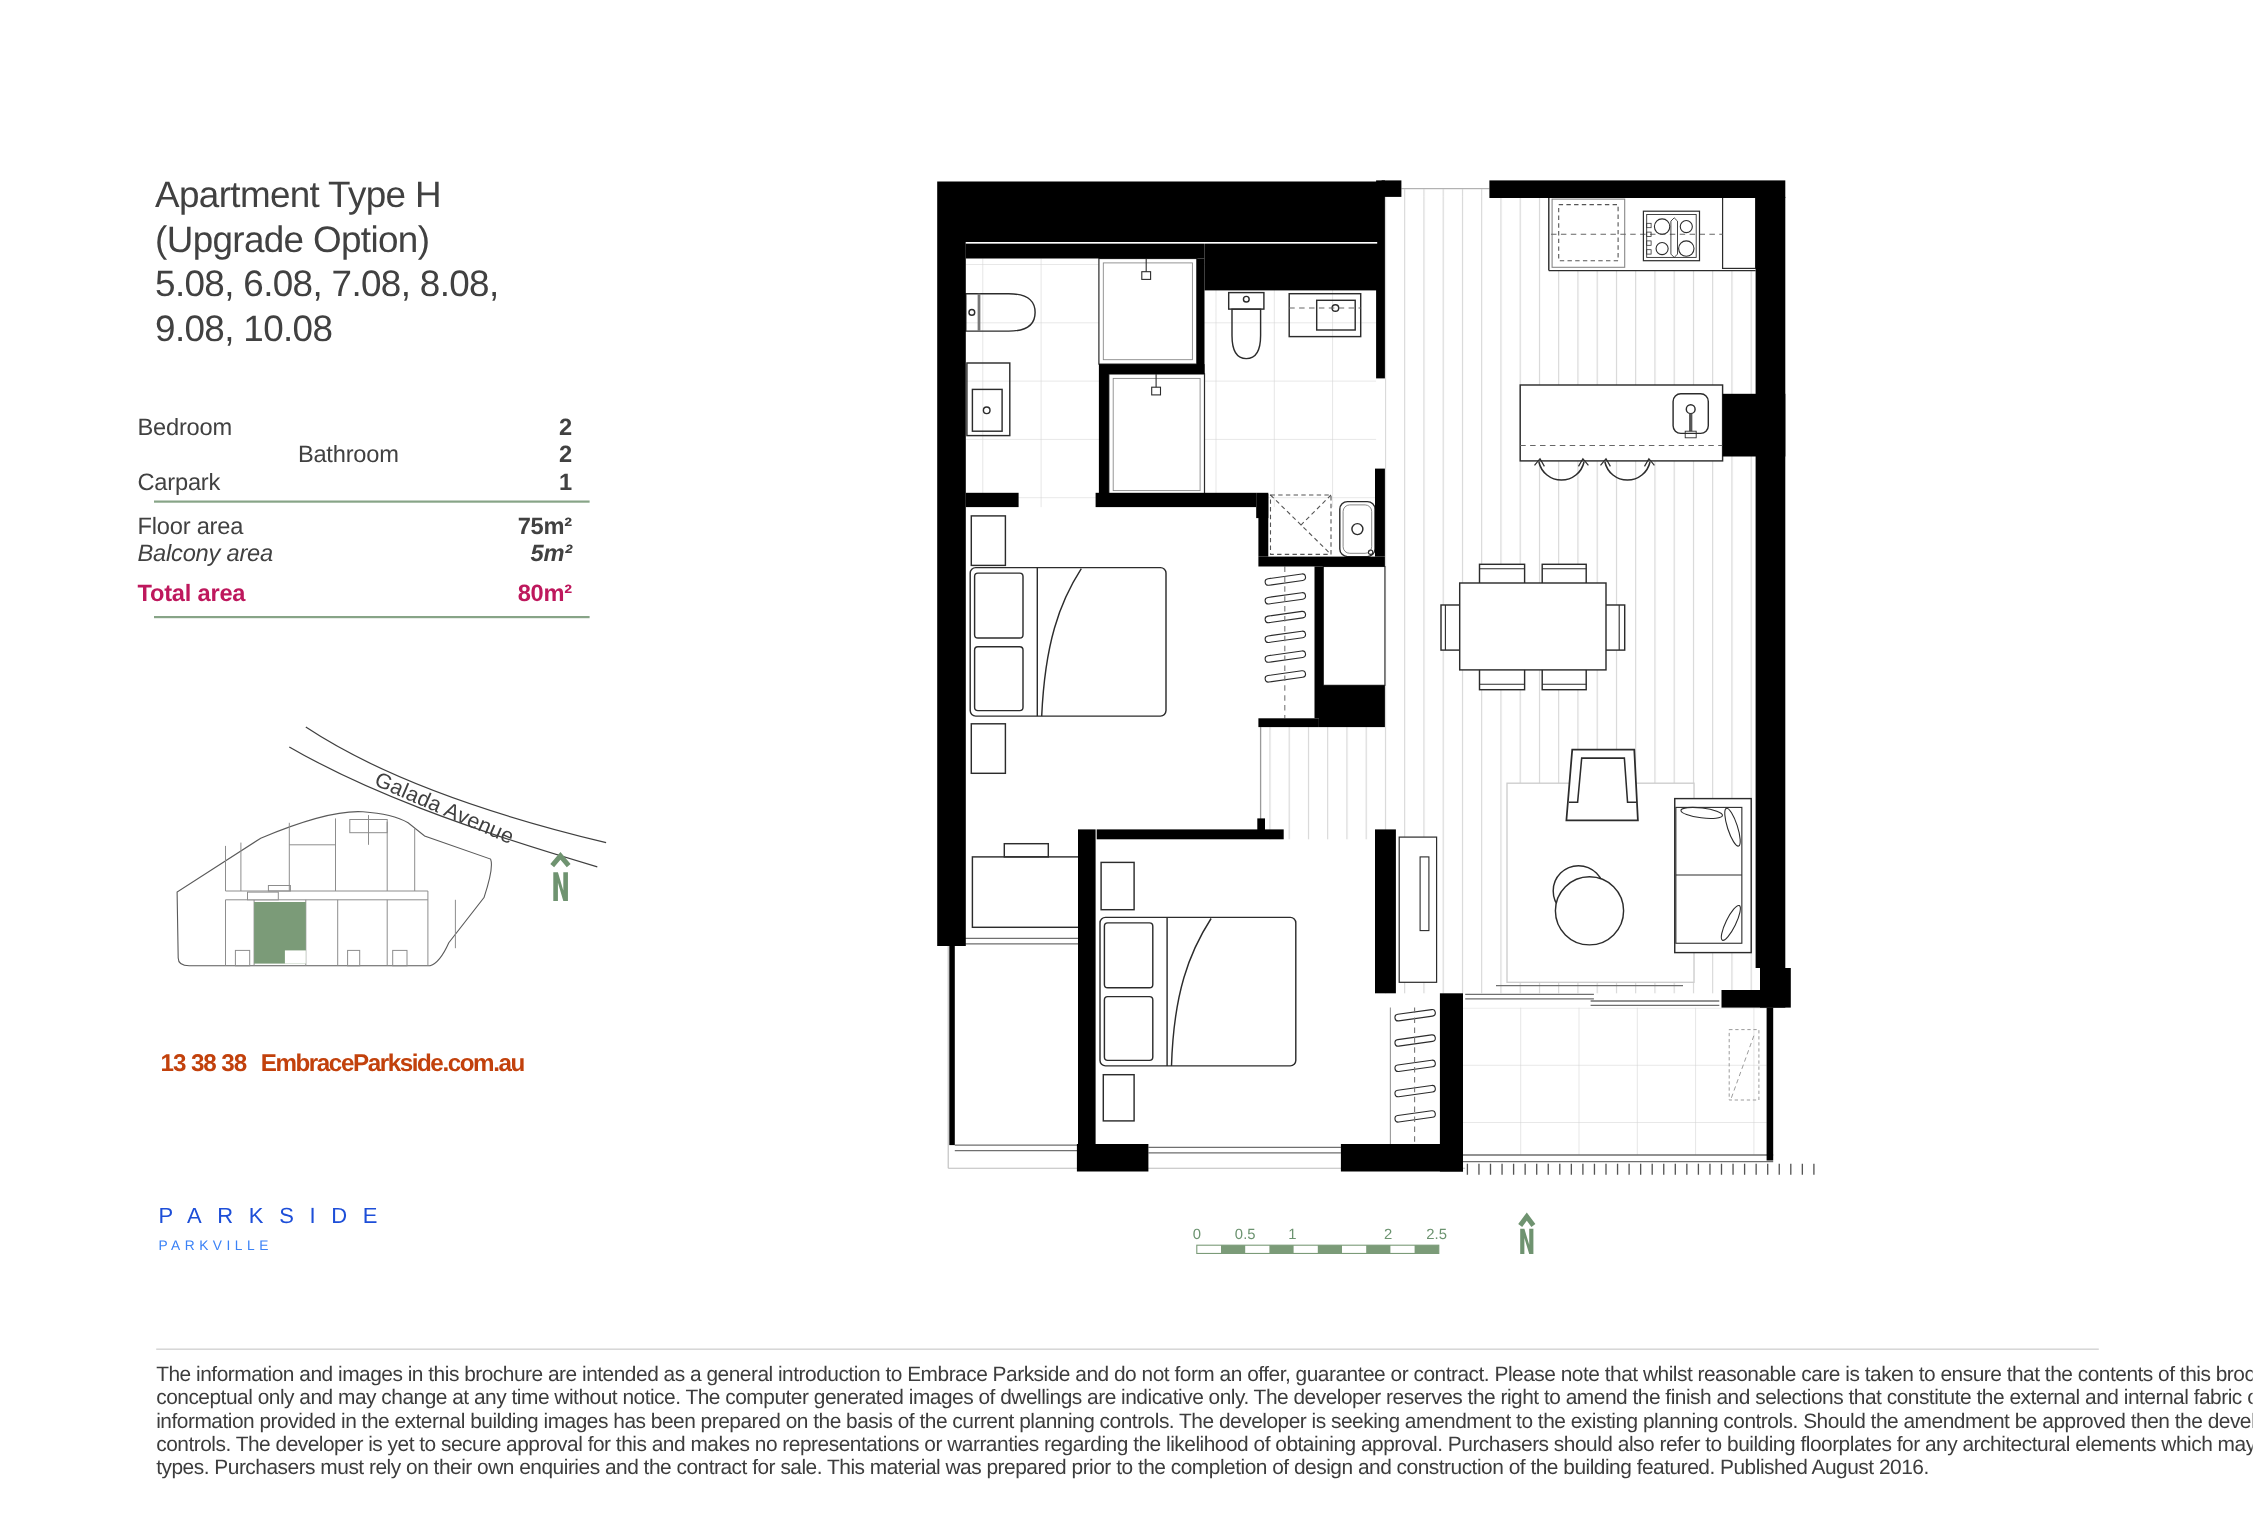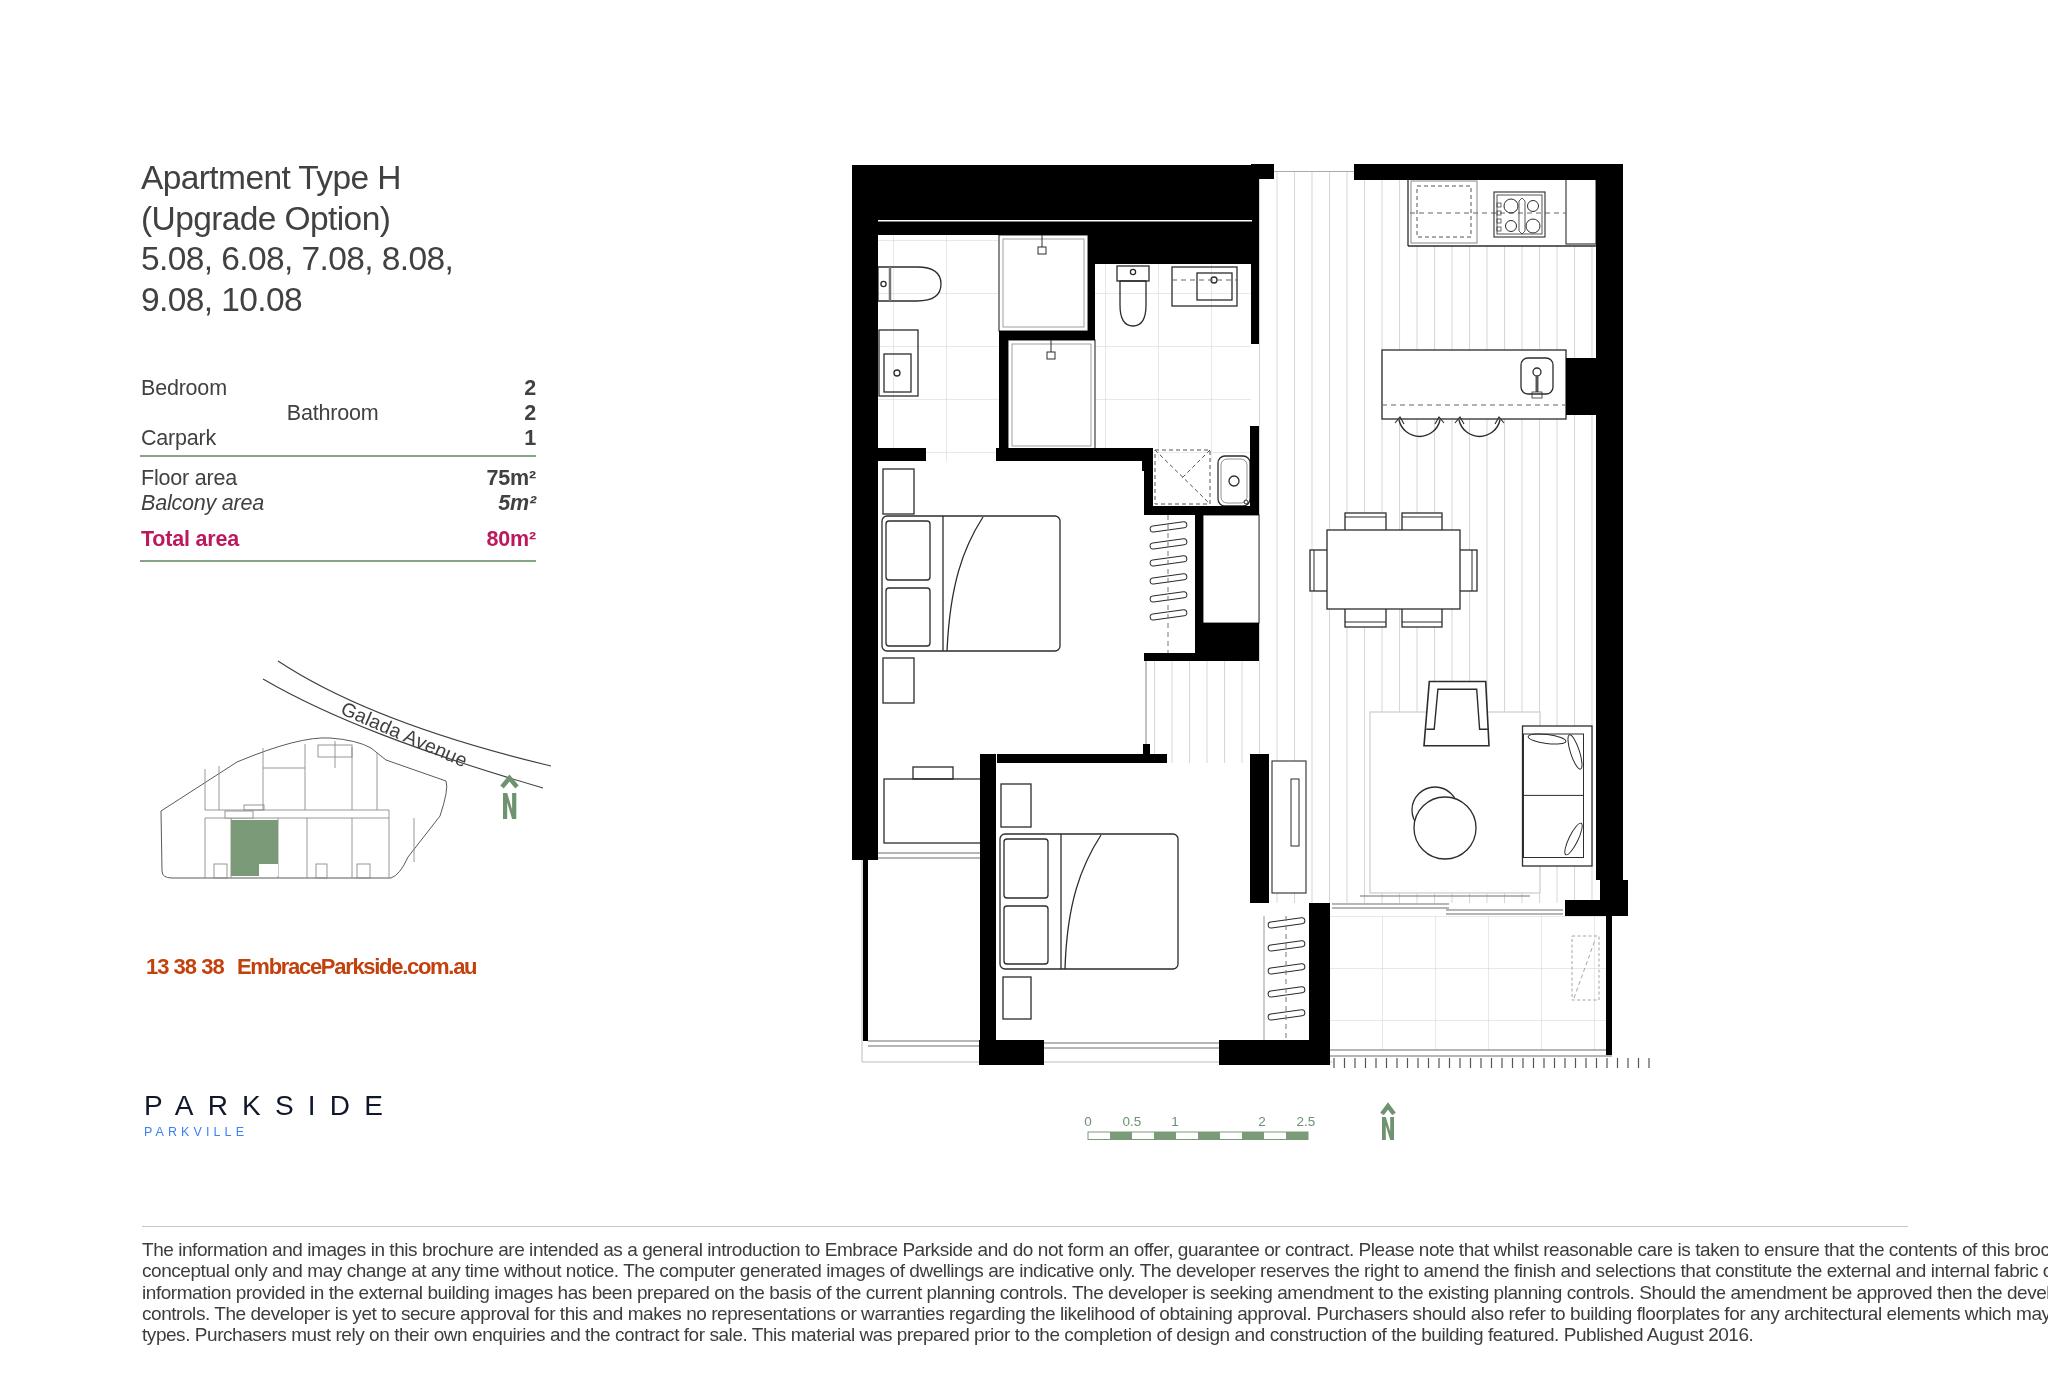--- a/index.html
+++ b/index.html
@@ -1,26 +1,26 @@
 <!DOCTYPE html>
 <html><head>
 <meta charset="utf-8">
 <style>
 html,body{margin:0;padding:0;background:#fff;}
 #page{position:relative;width:2048px;height:1384px;background:#fff;overflow:hidden;
   font-family:"Liberation Sans", sans-serif;}
 .abs{position:absolute;}
 #title{left:141px;top:158px;font-size:33.5px;line-height:40.5px;color:#414141;letter-spacing:-0.6px;}
-.trow{position:absolute;left:141px;width:395px;font-size:21.5px;line-height:25px;color:#414141;letter-spacing:-0.2px;}
+.trow{position:absolute;left:125px;width:395px;font-size:21.5px;line-height:25px;color:#414141;letter-spacing:-0.2px;}
 .trow b{float:right;font-weight:bold;}
 .grule{position:absolute;left:140px;width:396px;height:2px;background:#87a487;}
 .green{color:#be185d;}
 #contact{left:146px;top:954px;font-size:22px;line-height:25px;font-weight:bold;color:#c2410c;letter-spacing:-1px;}
 #visit{left:146px;top:991px;font-size:20.5px;line-height:27px;color:#6c9370;letter-spacing:-0.2px;}
-#logo{left:144px;top:1091px;font-size:28px;line-height:30px;letter-spacing:14.2px;color:#0f172a;}
+#logo{left:144px;top:1091px;font-size:20px;line-height:30px;letter-spacing:14.2px;color:#1d4ed8;}
 #logo2{left:144px;top:1124px;font-size:12.5px;line-height:16px;letter-spacing:4.1px;color:#3b82f6;}
 #fhr{left:142px;top:1226px;width:1766px;height:1px;background:#c6c6c6;}
 #disc{left:142px;top:1239px;font-size:19px;line-height:21.3px;color:#3d3d3d;letter-spacing:-0.45px;white-space:nowrap;}
 svg{position:absolute;left:0;top:0;}
 </style>
 </head>
 <body>
 <div id="page">
 
 <div class="abs" id="title">Apartment Type H<br>(Upgrade Option)<br>5.08, 6.08, 7.08, 8.08,<br>9.08, 10.08</div>

